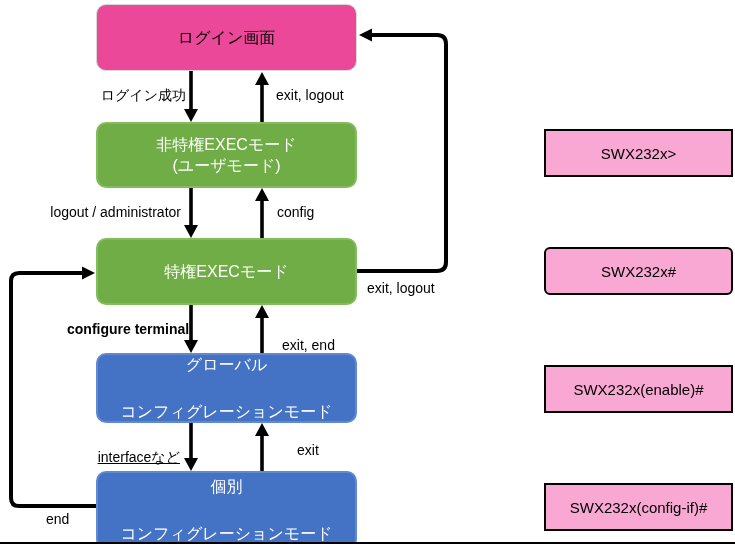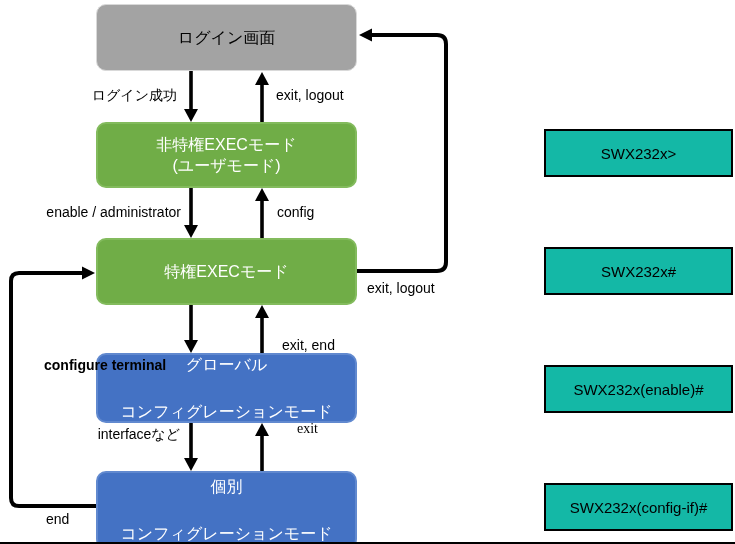--- a/index.html
+++ b/index.html
@@ -13,27 +13,27 @@
   .mode-box{
     position:absolute;
     left:96px;width:261px;
     border-radius:10px;
     display:flex;flex-direction:column;
     align-items:center;justify-content:center;
     text-align:center;
     font-size:16px;line-height:21px;
     box-sizing:border-box;
   }
-  .box-gray{background:#a3a3a3;border:1.5px solid #D9D9D9;color:#000;line-height:20px;}
+  .box-gray{background:#ec4899;border:1.5px solid #D9D9D9;color:#000;line-height:20px;}
   .box-green{background:#70AD47;border:2px solid #83BB5D;color:#fff;}
   .box-blue{background:#4472C4;border:2px solid #6189CF;color:#fff;gap:26px;}
   .prompt-box{
     position:absolute;
     left:544px;width:189px;height:48px;
-    background:#14b8a6;border:2.5px solid #000;
+    background:#f9a8d4;border:2.5px solid #000;
     box-sizing:border-box;
     display:flex;align-items:center;justify-content:center;
     font-size:15px;color:#000;
   }
   .edge-label{
     position:absolute;
     font-size:14px;color:#000;white-space:nowrap;
   }
   .edge-label.right-anchored{text-align:right;}
   .edge-label.bold{font-weight:600;}
@@ -116,35 +116,35 @@
   <div class="mode-box box-blue" style="top:353px;height:70px;">
     <div>グローバル</div>
     <div>コンフィグレーションモード</div>
   </div>
 
   <div class="mode-box box-blue" style="top:471px;height:78px;">
     <div>個別</div>
     <div>コンフィグレーションモード</div>
   </div>
 
-  <div class="edge-label right-anchored" style="left:87px;width:90px;top:87px;">ログイン成功</div>
+  <div class="edge-label right-anchored" style="left:96px;width:90px;top:87px;">ログイン成功</div>
   <div class="edge-label" style="left:276px;top:87px;">exit, logout</div>
-  <div class="edge-label right-anchored" style="left:31px;width:150px;top:204px;">enable / administrator</div>
+  <div class="edge-label right-anchored" style="left:31px;width:150px;top:204px;">logout / administrator</div>
   <div class="edge-label" style="left:277px;top:204px;">config</div>
-  <div class="edge-label bold right-anchored" style="left:44px;width:118px;top:321px;margin-top:36px;">configure terminal</div>
+  <div class="edge-label bold right-anchored" style="left:67px;width:118px;top:321px;">configure terminal</div>
   <div class="edge-label" style="left:282px;top:337px;">exit, end</div>
-  <div class="edge-label right-anchored" style="left:72px;width:108px;top:426px;">interfaceなど</div>
-  <div class="edge-label" style="left:297px;top:421px;font-family:Liberation Serif, serif;">exit</div>
+  <div class="edge-label right-anchored" style="left:72px;width:108px;top:449px;text-decoration:underline;">interfaceなど</div>
+  <div class="edge-label" style="left:297px;top:442px;">exit</div>
   <div class="edge-label" style="left:46px;top:511px;">end</div>
   <div class="edge-label" style="left:367px;top:280px;">exit, logout</div>
 
   <div class="prompt-box" style="top:129px;">
     <span>SWX232x&gt;</span>
   </div>
-  <div class="prompt-box" style="top:247px;">
+  <div class="prompt-box" style="top:247px;border-radius:6px;">
     <span>SWX232x#</span>
   </div>
   <div class="prompt-box" style="top:365px;">
     <span>SWX232x(enable)#</span>
   </div>
   <div class="prompt-box" style="top:483px;">
     <span>SWX232x(config-if)#</span>
   </div>
 
   <div id="bottom-rule"></div>

